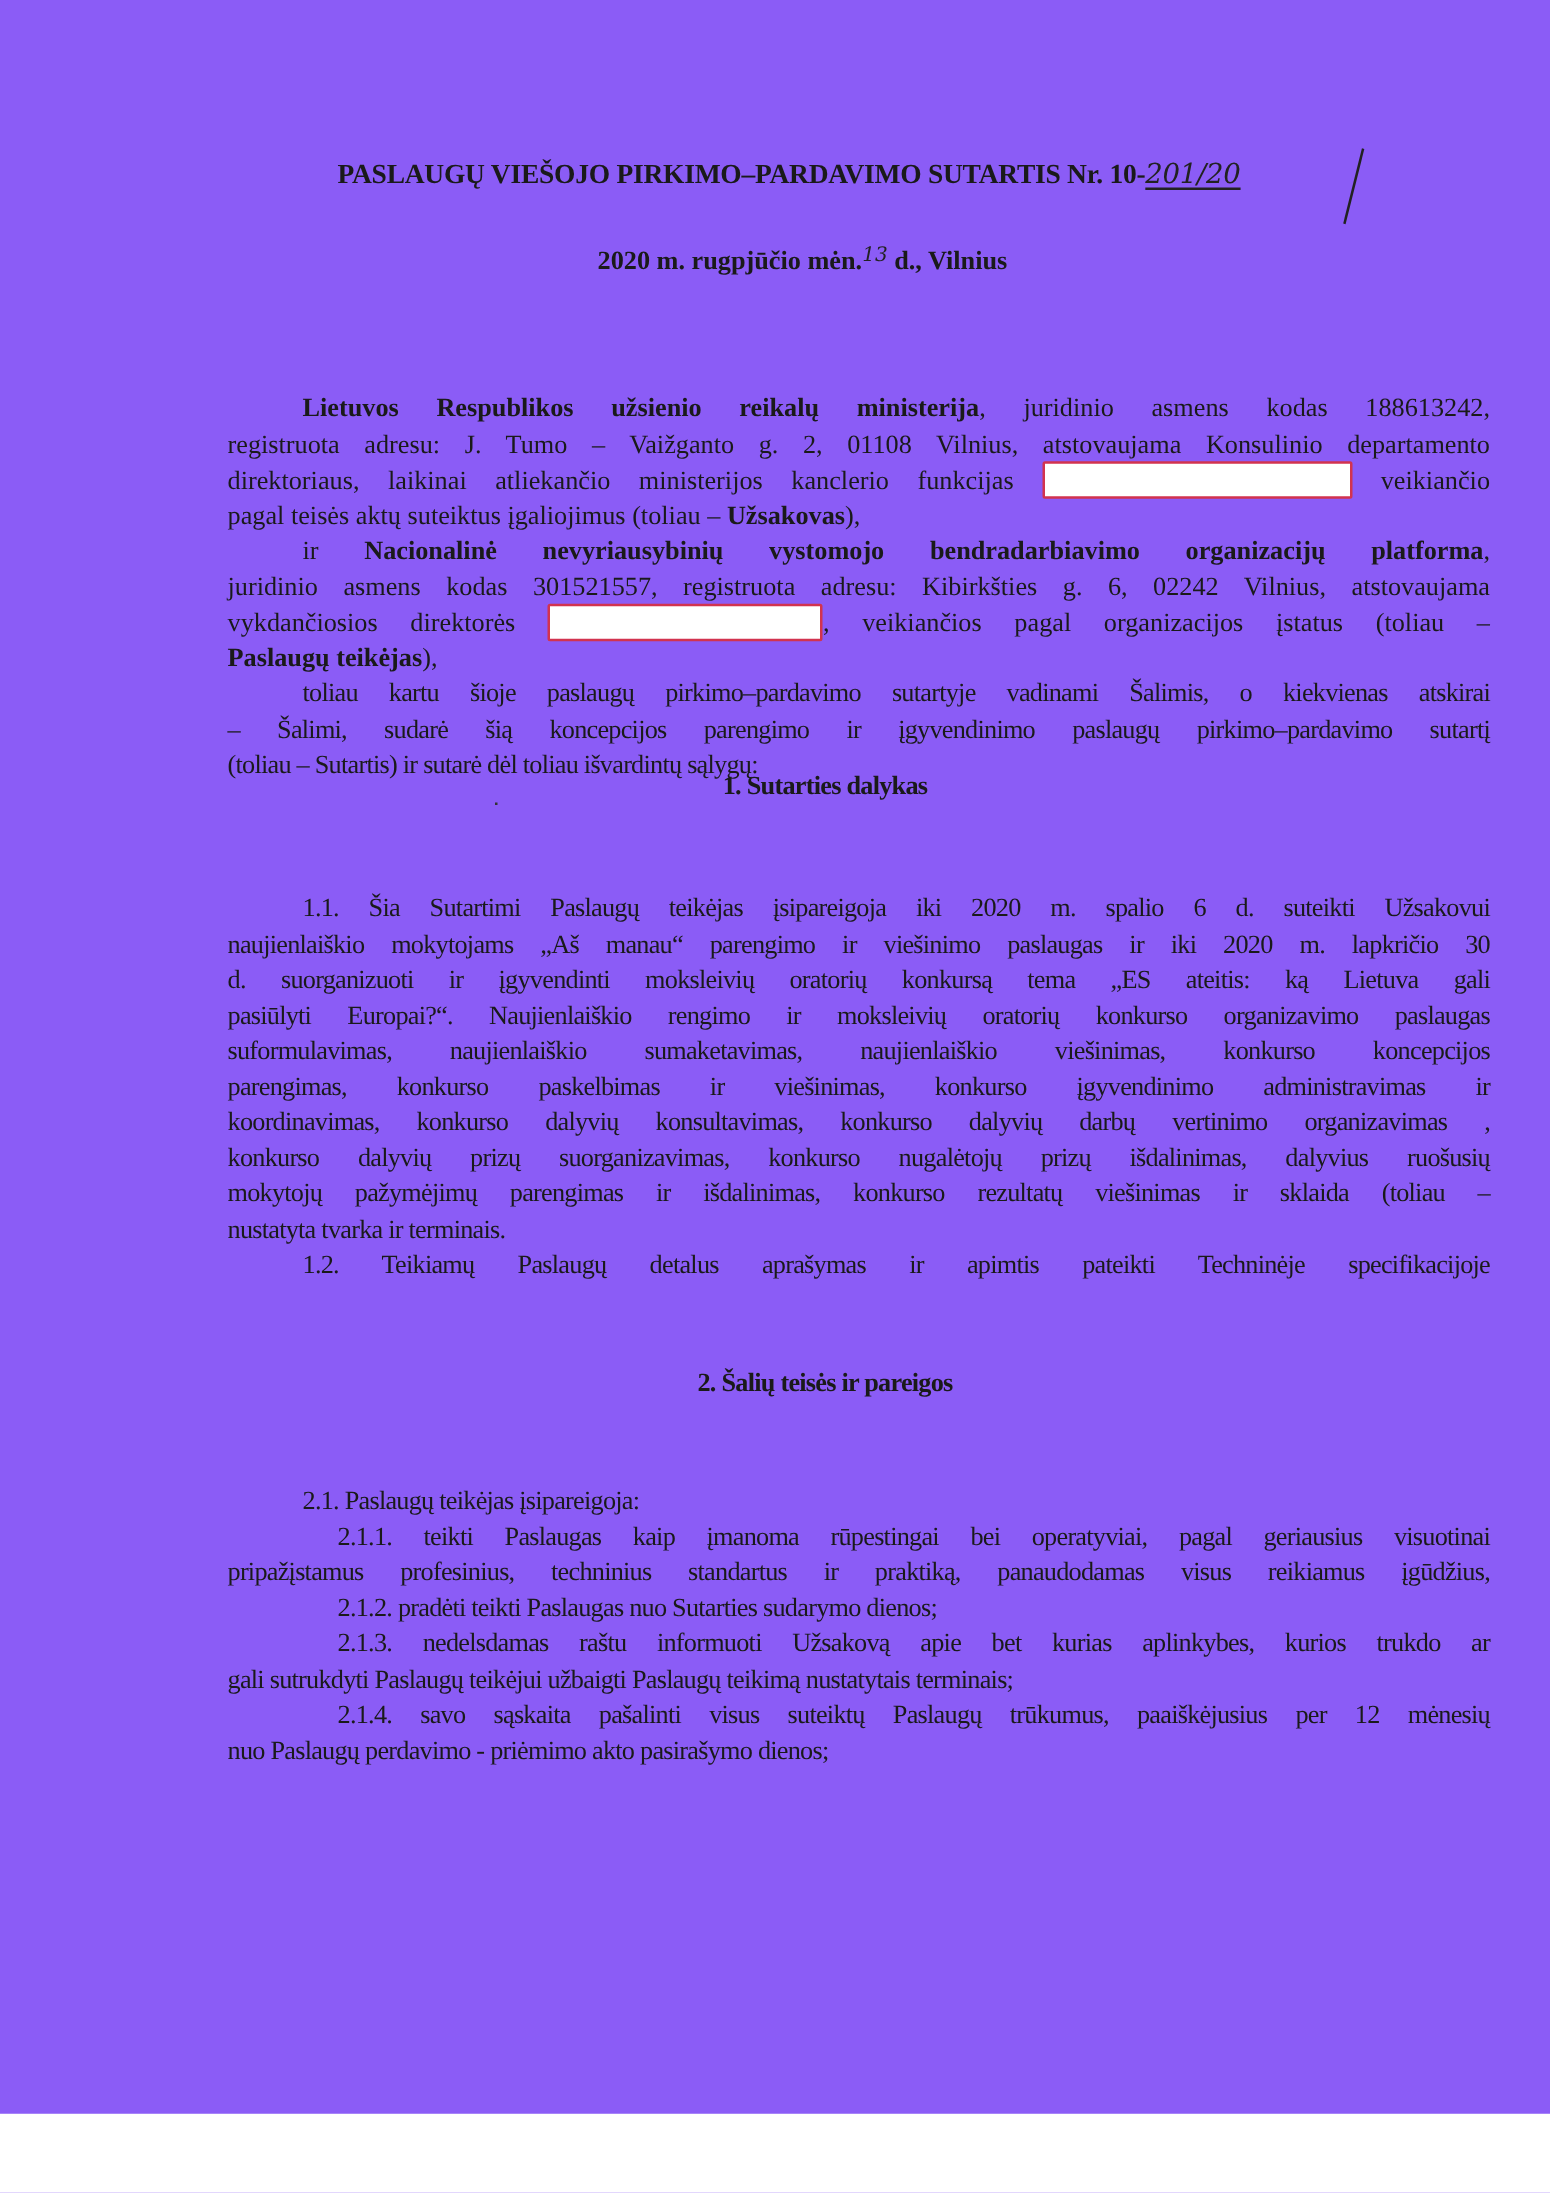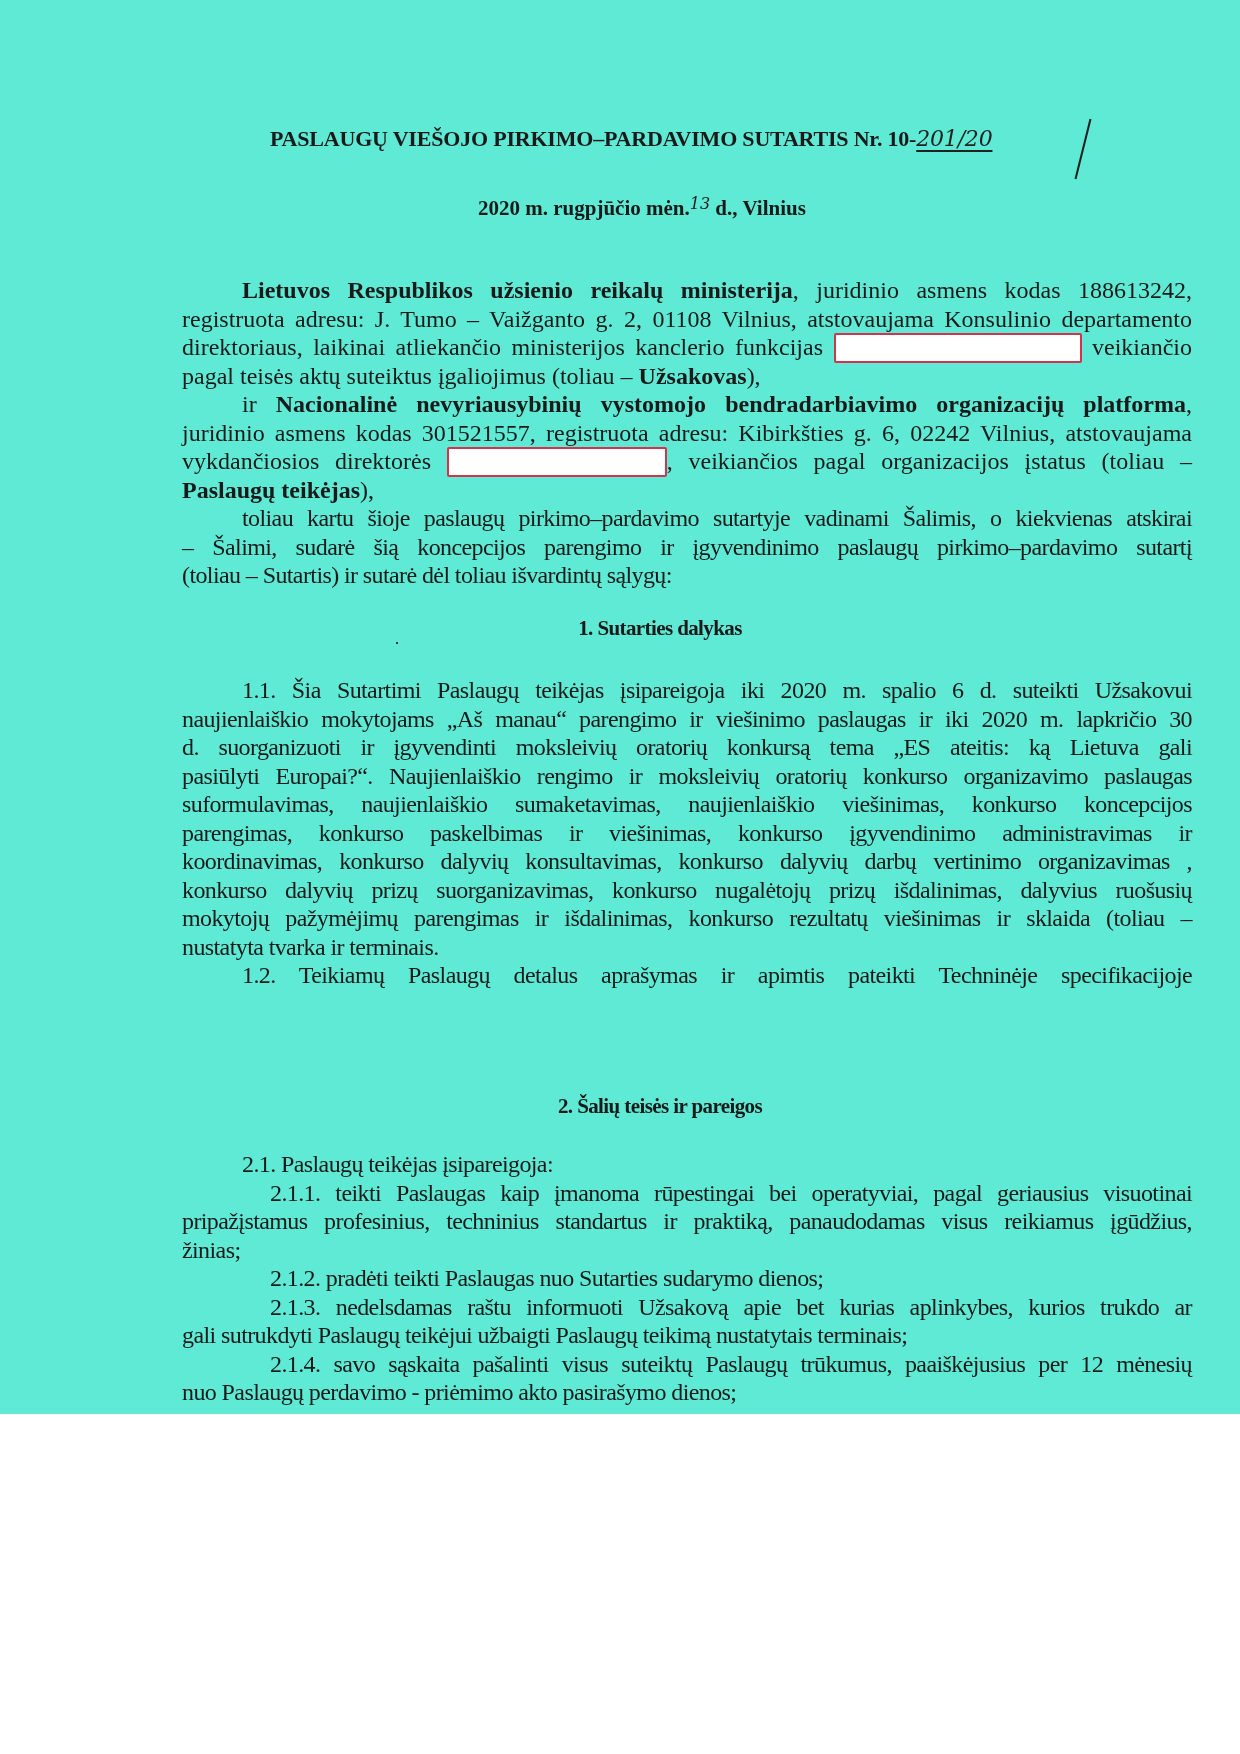--- a/index.html
+++ b/index.html
@@ -1,19 +1,19 @@
 <!DOCTYPE html>
 <html><head>
   <meta charset="utf-8">
   <style>
     html, body { margin: 0; padding: 0; background: #ffffff; }
     body { width: 1240px; height: 1754px; position: relative; overflow: hidden; }
     .page {
-      position: absolute; left: 0; top: 0; width: 1240px; height: 1414px;
-      background: #5eead4; color: #1a1a1a;
+      position: absolute; left: 0; top: 0; width: 1240px; height: 1691px;
+      background: #8b5cf6; color: #1a1a1a;
       font-family: "Liberation Serif", "DejaVu Serif", serif;
     }
     .title {
       position: absolute; left: 270px; top: 126px; width: 900px;
       font-size: 22px; font-weight: bold; letter-spacing: -0.2px; white-space: nowrap;
     }
     .handwrite {
       font-family: "DejaVu Serif", serif; font-style: italic; font-weight: normal;
       color: #222; text-decoration: underline; text-underline-offset: 4px;
     }
@@ -22,21 +22,21 @@
       background: #222; transform: rotate(14deg);
     }
     .dateline {
       position: absolute; left: 478px; top: 196px; white-space: nowrap;
       font-size: 21px; font-weight: bold;
     }
     .hw-num { font-family: "DejaVu Serif", serif; font-style: italic; font-weight: normal; font-size: 16px; color:#222; position: relative; top: -6px; }
 
     .para {
       position: absolute; left: 182px; width: 1010px;
-      font-size: 24px; line-height: 28.5px; text-align: justify;
+      font-size: 21px; line-height: 28.5px; text-align: justify; margin-top: 36px;
     }
     .line { display: block; height: 28.5px; white-space: nowrap; text-align: justify; text-align-last: justify; }
     .line.last { text-align-last: left; }
     .indent { padding-left: 60px; }
     .indent2 { padding-left: 88px; }
     b { font-weight: bold; }
     .redact {
       display: inline-block; width: 248px; height: 30px;
       border: 2px solid #d2334f; border-radius: 2px; vertical-align: -8px;
       background: #ffffff; box-sizing: border-box;
@@ -94,21 +94,20 @@
     <span class="line last">nustatyta tvarka ir terminais.</span>
     <span class="line indent">1.2. Teikiamų Paslaugų detalus aprašymas ir apimtis pateikti Techninėje specifikacijoje</span>
   </div>
 
   <div class="heading condensed" style="top:1094px;">2. Šalių teisės ir pareigos</div>
 
   <div class="para condensed" style="top:1150px;">
     <span class="line last indent">2.1. Paslaugų teikėjas įsipareigoja:</span>
     <span class="line indent2">2.1.1. teikti Paslaugas kaip įmanoma rūpestingai bei operatyviai, pagal geriausius visuotinai</span>
     <span class="line">pripažįstamus profesinius, techninius standartus ir praktiką, panaudodamas visus reikiamus įgūdžius,</span>
-    <span class="line last">žinias;</span>
     <span class="line last indent2">2.1.2. pradėti teikti Paslaugas nuo Sutarties sudarymo dienos;</span>
     <span class="line indent2">2.1.3. nedelsdamas raštu informuoti Užsakovą apie bet kurias aplinkybes, kurios trukdo ar</span>
     <span class="line last">gali sutrukdyti Paslaugų teikėjui užbaigti Paslaugų teikimą nustatytais terminais;</span>
     <span class="line indent2">2.1.4. savo sąskaita pašalinti visus suteiktų Paslaugų trūkumus, paaiškėjusius per 12 mėnesių</span>
     <span class="line last">nuo Paslaugų perdavimo - priėmimo akto pasirašymo dienos;</span>
   </div>
 
 </div>
 
 </body></html>

